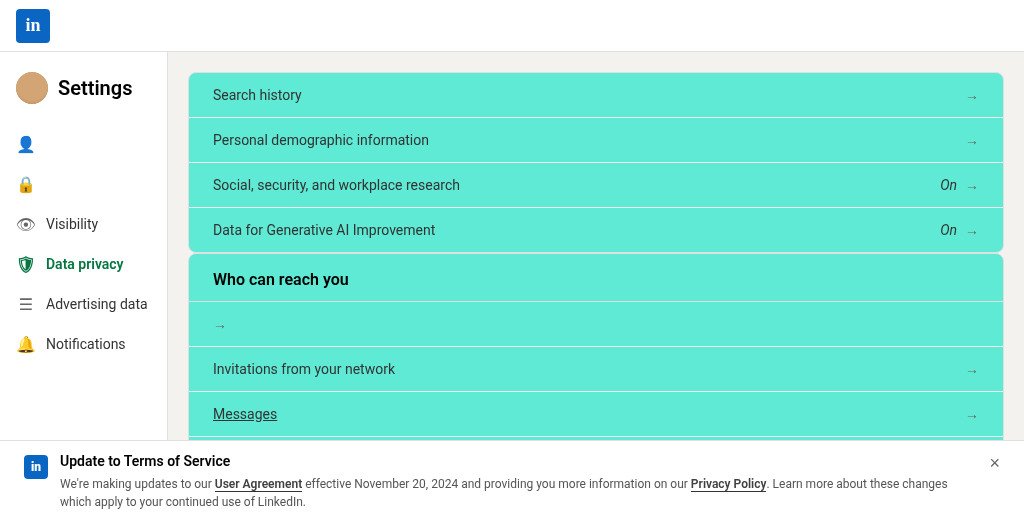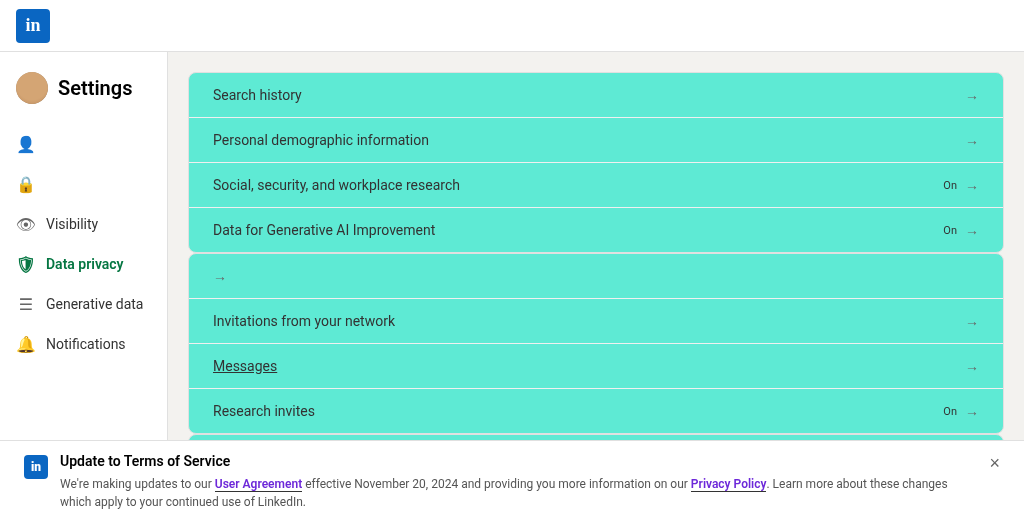--- a/index.html
+++ b/index.html
@@ -120,21 +120,21 @@
       font-size: 14px;
     }
     .list-item:last-child { border-bottom: none; }
 
     .list-item-left { display: flex; align-items: center; gap: 8px; }
     .list-item-label { color: #333; font-size: 14px; }
     .list-item-label.link-style { text-decoration: underline; color: #333; }
 
     .list-item-right { display: flex; align-items: center; gap: 8px; color: #666; font-size: 13px; }
     .arrow { font-size: 14px; color: #666; }
-    .status-on { color: #333; font-size: 11px; }
+    .status-on { color: #333; font-size: 14px; font-style: italic; }
 
     .bottom-banner {
       position: fixed;
       bottom: 0; left: 0; right: 0;
       background: #fff;
       border-top: 1px solid #e0e0e0;
       padding: 12px 24px;
       display: flex;
       align-items: flex-start;
       gap: 12px;
@@ -147,21 +147,21 @@
       border-radius: 4px;
       display: flex; align-items: center; justify-content: center;
       flex-shrink: 0;
       margin-top: 2px;
     }
     .banner-icon span { color: #fff; font-size: 12px; font-weight: 900; }
 
     .banner-content { flex: 1; }
     .banner-title { font-size: 14px; font-weight: 600; margin-bottom: 6px; }
     .banner-text { font-size: 12px; color: #555; line-height: 1.5; }
-    .banner-text a { color: #6d28d9; font-weight: 600; text-decoration: none; border-bottom: 1px solid #333; }
+    .banner-text a { color: #404040; font-weight: 600; text-decoration: none; border-bottom: 1px solid #333; }
 
     .banner-close {
       cursor: pointer;
       font-size: 18px;
       color: #666;
       flex-shrink: 0;
       background: none;
       border: none;
       padding: 0;
     }
@@ -195,21 +195,21 @@
         <div class="nav-item">
     <span class="nav-icon">👁</span>
     <span>Visibility</span>
   </div>
         <div class="nav-item active">
     <span class="nav-icon">🛡</span>
     <span>Data privacy</span>
   </div>
         <div class="nav-item">
     <span class="nav-icon">☰</span>
-    <span>Generative data</span>
+    <span>Advertising data</span>
   </div>
         <div class="nav-item">
     <span class="nav-icon">🔔</span>
     <span>Notifications</span>
   </div>
       </div>
   </div>
 
   <div class="main">
 
@@ -244,20 +244,21 @@
             <span class="list-item-label">Data for Generative AI Improvement</span>
           </div>
           <div class="list-item-right">
             <span class="status-on">On</span>
             <span class="arrow">→</span>
           </div>
         </div>
       </div>
 
     <div class="content-card" id="section-who-can-reach">
+        <div class="section-header">Who can reach you</div>
         <div class="list-item">
           <div class="list-item-right">
             <span class="arrow">→</span>
           </div>
         </div>
         <div class="list-item">
           <div class="list-item-left">
             <span class="list-item-label">Invitations from your network</span>
           </div>
           <div class="list-item-right">

